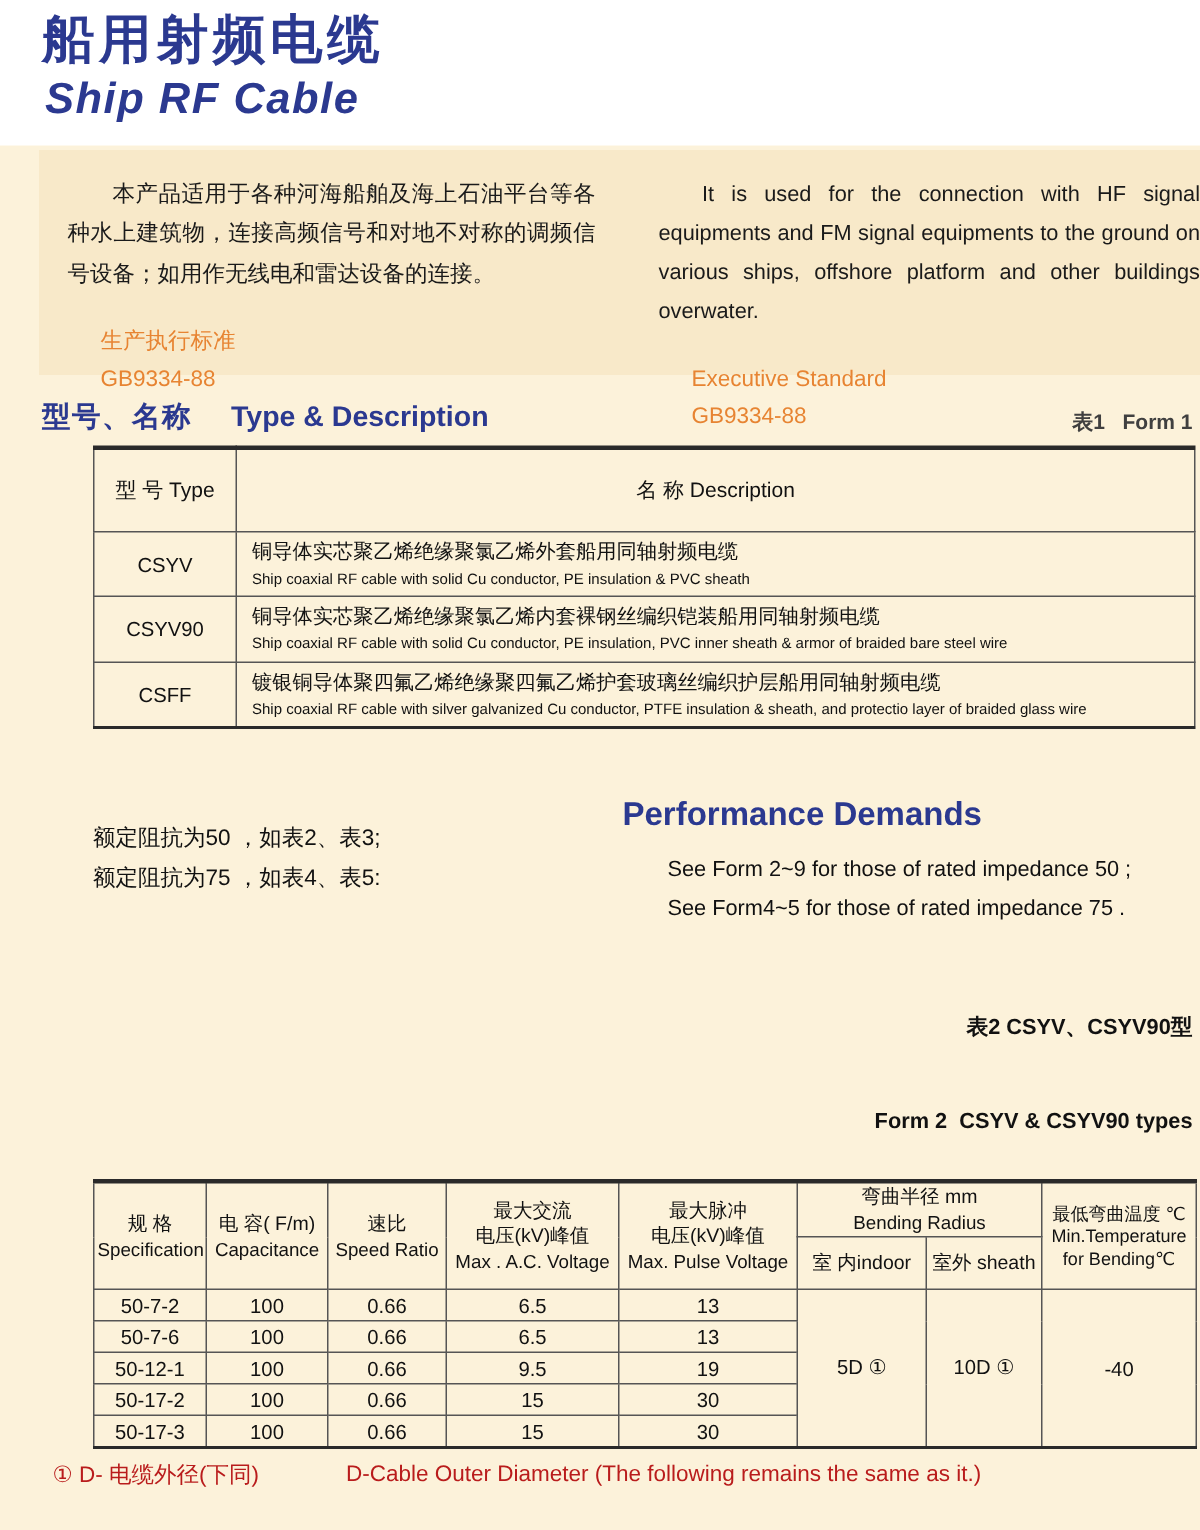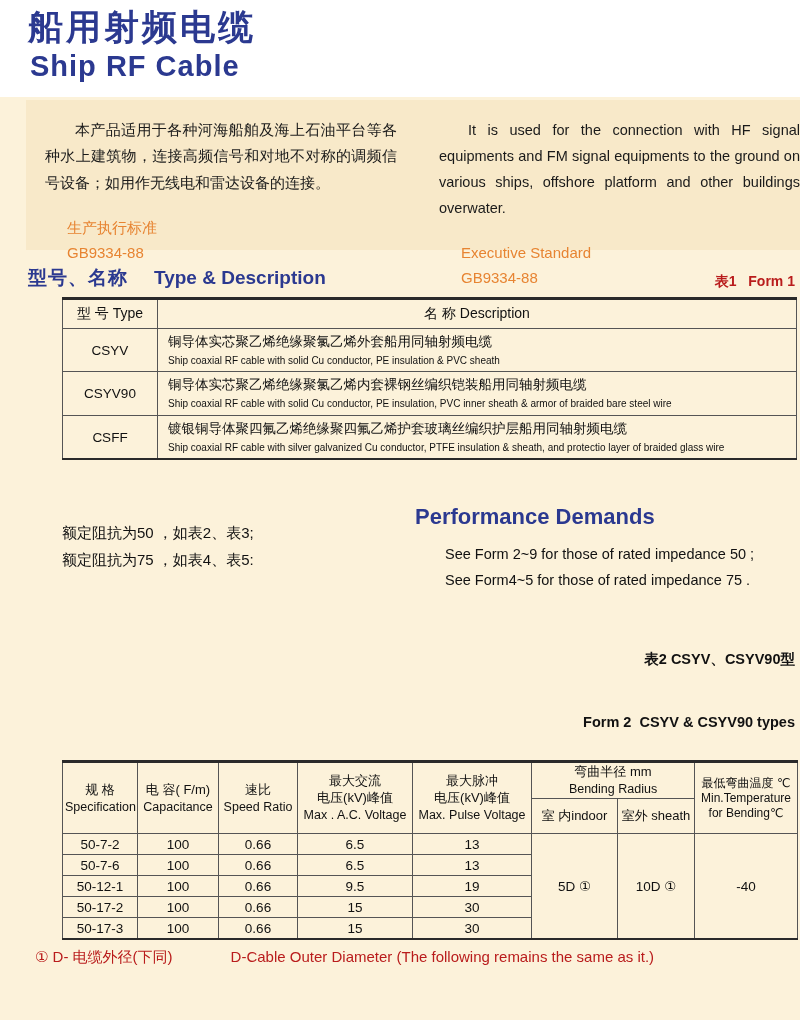--- a/index.html
+++ b/index.html
@@ -11,21 +11,21 @@
     color:#111;
     overflow:hidden;
   }
   
   .white-band { height:97px; background:#ffffff; padding:5px 0 0 28px; }
   .title-zh {
     margin:3px 0 0 0; font-size:35px; font-weight:bold;
     color:#2B3990; letter-spacing:3px; line-height:1.1;
   }
   .title-en {
-    margin:4px 0 0 2px; font-size:29px; font-weight:bold; 
+    margin:4px 0 0 2px; font-size:29px; font-weight:bold; font-style:italic;
     color:#2B3990; letter-spacing:1px; line-height:1.1;
   }
   
   .intro-box {
     margin:3px 0 0 26px; width:790px; height:150px;
     background:#F8E9C9;
     display:flex; gap:42px;
     padding:17px 16px 0 19px;
     justify-content:center;
   }
@@ -37,31 +37,31 @@
   }
   .intro-col-right .intro-p { font-size:14.5px; line-height:1.8; }
   .standard-block { margin:20px 0 0 22px; color:#E78432; font-size:15px; line-height:1.65; }
   
   .heading-row {
     margin-top:15px; padding:0 5px 0 28px;
     display:flex; justify-content:space-between; align-items:flex-end;
   }
   .sec-heading { color:#2B3990; font-size:19px; font-weight:bold; letter-spacing:1px; }
   .sec-heading .en { margin-left:26px; letter-spacing:0; }
-  .form-caption { font-size:14px; font-weight:bold; color:#b91c1c; white-space:pre; }
+  .form-caption { font-size:14px; font-weight:bold; color:#404040; white-space:pre; }
   
   table {
     border-collapse:collapse; margin:6px 0 0 62px; width:735px;
     table-layout:fixed;
   }
   table, th, td { border:1px solid #555; }
   table { border-top:3px solid #2a2a2a; border-bottom:2px solid #2a2a2a; }
   th { font-weight:normal; }
   
-  .t1 th { height:23px; font-size:14px; text-align:center; padding:5px 4px; }
+  .t1 th { height:23px; font-size:14px; text-align:center; padding:18px 4px; }
   .t1 td.type-cell { text-align:center; font-size:13.5px; width:95px; }
   .t1 td.desc-cell { padding:3px 10px; font-size:13.5px; line-height:1.55; }
   .t1 .desc-en { font-size:10px; }
   
   .perf-row { margin-top:44px; display:flex; padding-left:28px; }
   .perf-left { width:387px; flex:none; }
   .perf-right { flex:1; }
   .perf-h-zh { color:#2B3990; font-size:17px; font-weight:bold; letter-spacing:1px; margin:0; }
   .perf-h-en { color:#2B3990; font-size:22px; font-weight:bold; margin:0; }
   .perf-lines-zh { margin:16px 0 0 34px; font-size:15px; line-height:1.75; }

